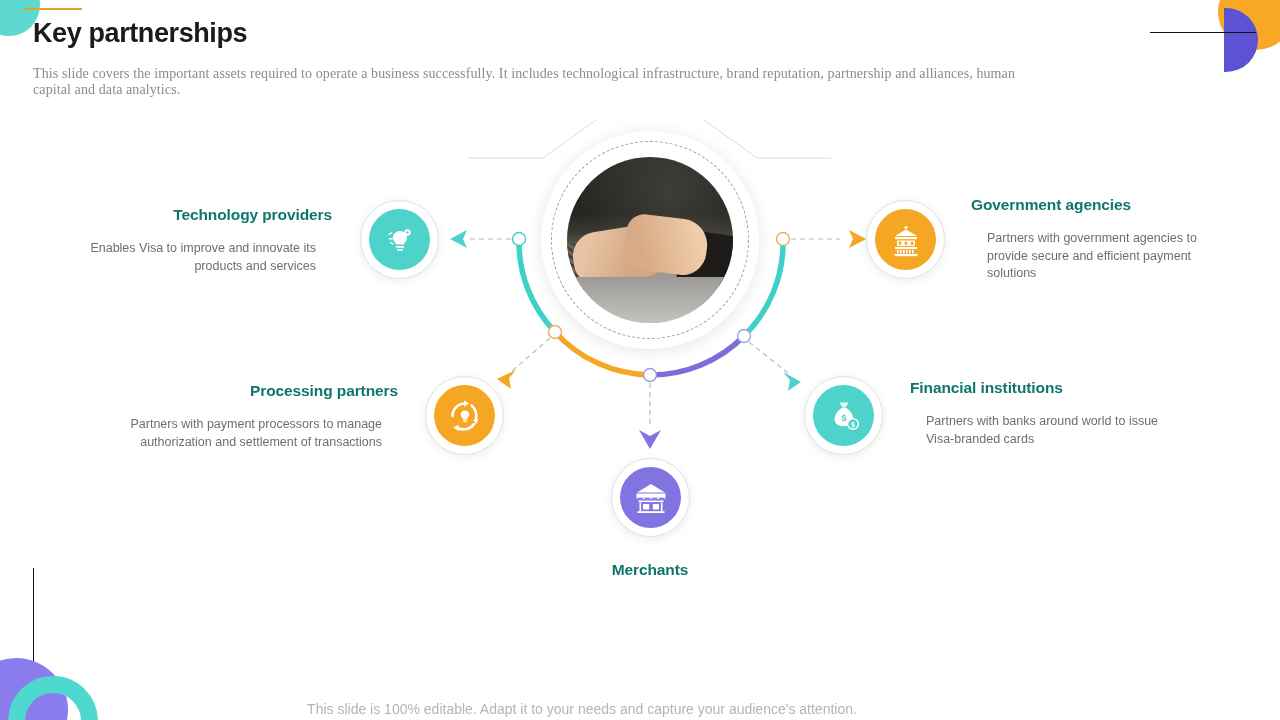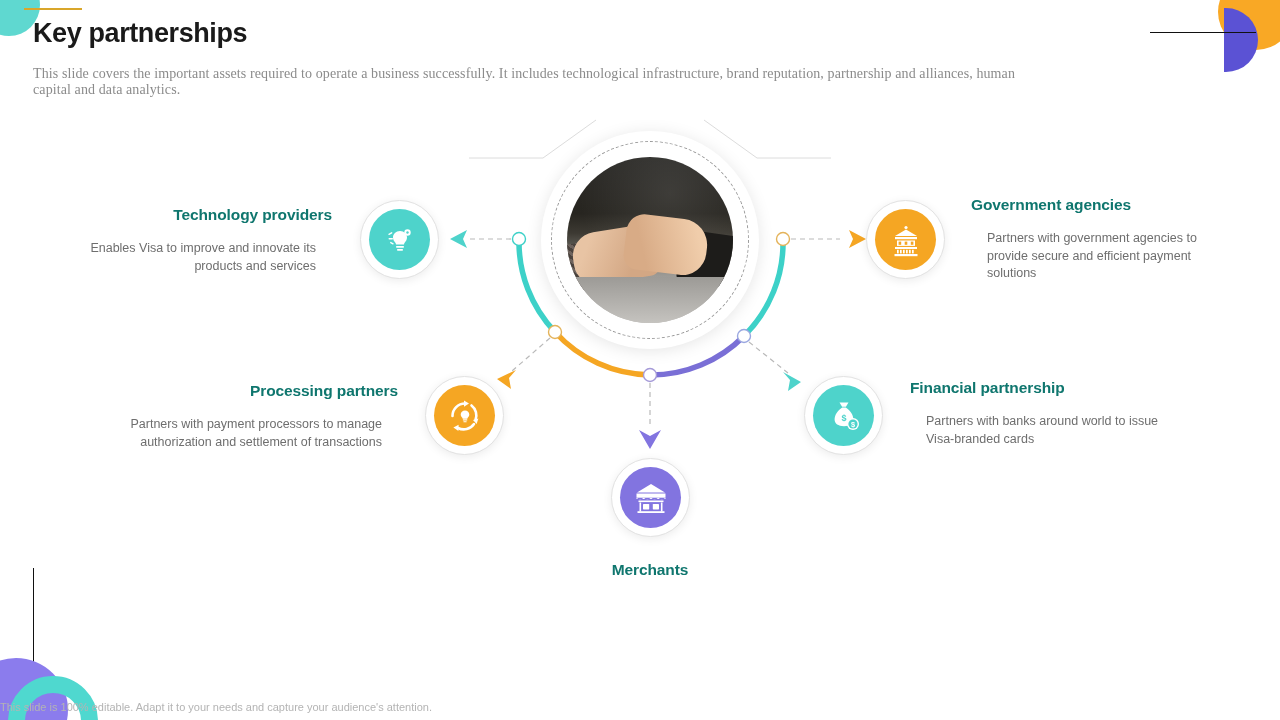--- a/index.html
+++ b/index.html
@@ -46,22 +46,22 @@
   
   .title{
     position:absolute;left:33px;top:18px;
     font-size:27px;font-weight:bold;color:#1a1a1a;letter-spacing:-0.4px;
   }
   .subtitle{
     position:absolute;left:33px;top:66px;width:1000px;
     font-size:14px;color:#8b8b8b;letter-spacing:0.1px;font-family:Liberation Serif, serif;
   }
   .footer{
-    position:absolute;left:0;top:701px;width:1164px;text-align:left;
-    font-size:11px;color:#b4b4b4;
+    position:absolute;left:0;top:701px;width:1164px;text-align:center;
+    font-size:14px;color:#b4b4b4;
   }
 
   
   .stage{position:absolute;left:0;top:0;width:1280px;height:720px;}
   .svg-layer{position:absolute;left:0;top:0;width:1280px;height:720px;}
 
   
   .hub{
     position:absolute;left:541px;top:131px;width:218px;height:218px;
     border-radius:50%;background:#fff;
@@ -333,21 +333,21 @@
       <h3>Government agencies</h3>
       <p>Partners with government agencies to provide secure and efficient payment solutions</p>
     </div>
 
     <div class="label lbl-proc">
       <h3>Processing partners</h3>
       <p>Partners with payment processors to manage authorization and settlement of transactions</p>
     </div>
 
     <div class="label lbl-fin">
-      <h3>Financial partnership</h3>
+      <h3>Financial institutions</h3>
       <p>Partners with banks around world to issue Visa-branded cards</p>
     </div>
 
     <div class="label lbl-merch">
       <h3>Merchants</h3>
     </div>
 
   </div>
 
   <div class="footer">This slide is 100% editable. Adapt it to your needs and capture your audience's attention.</div>

